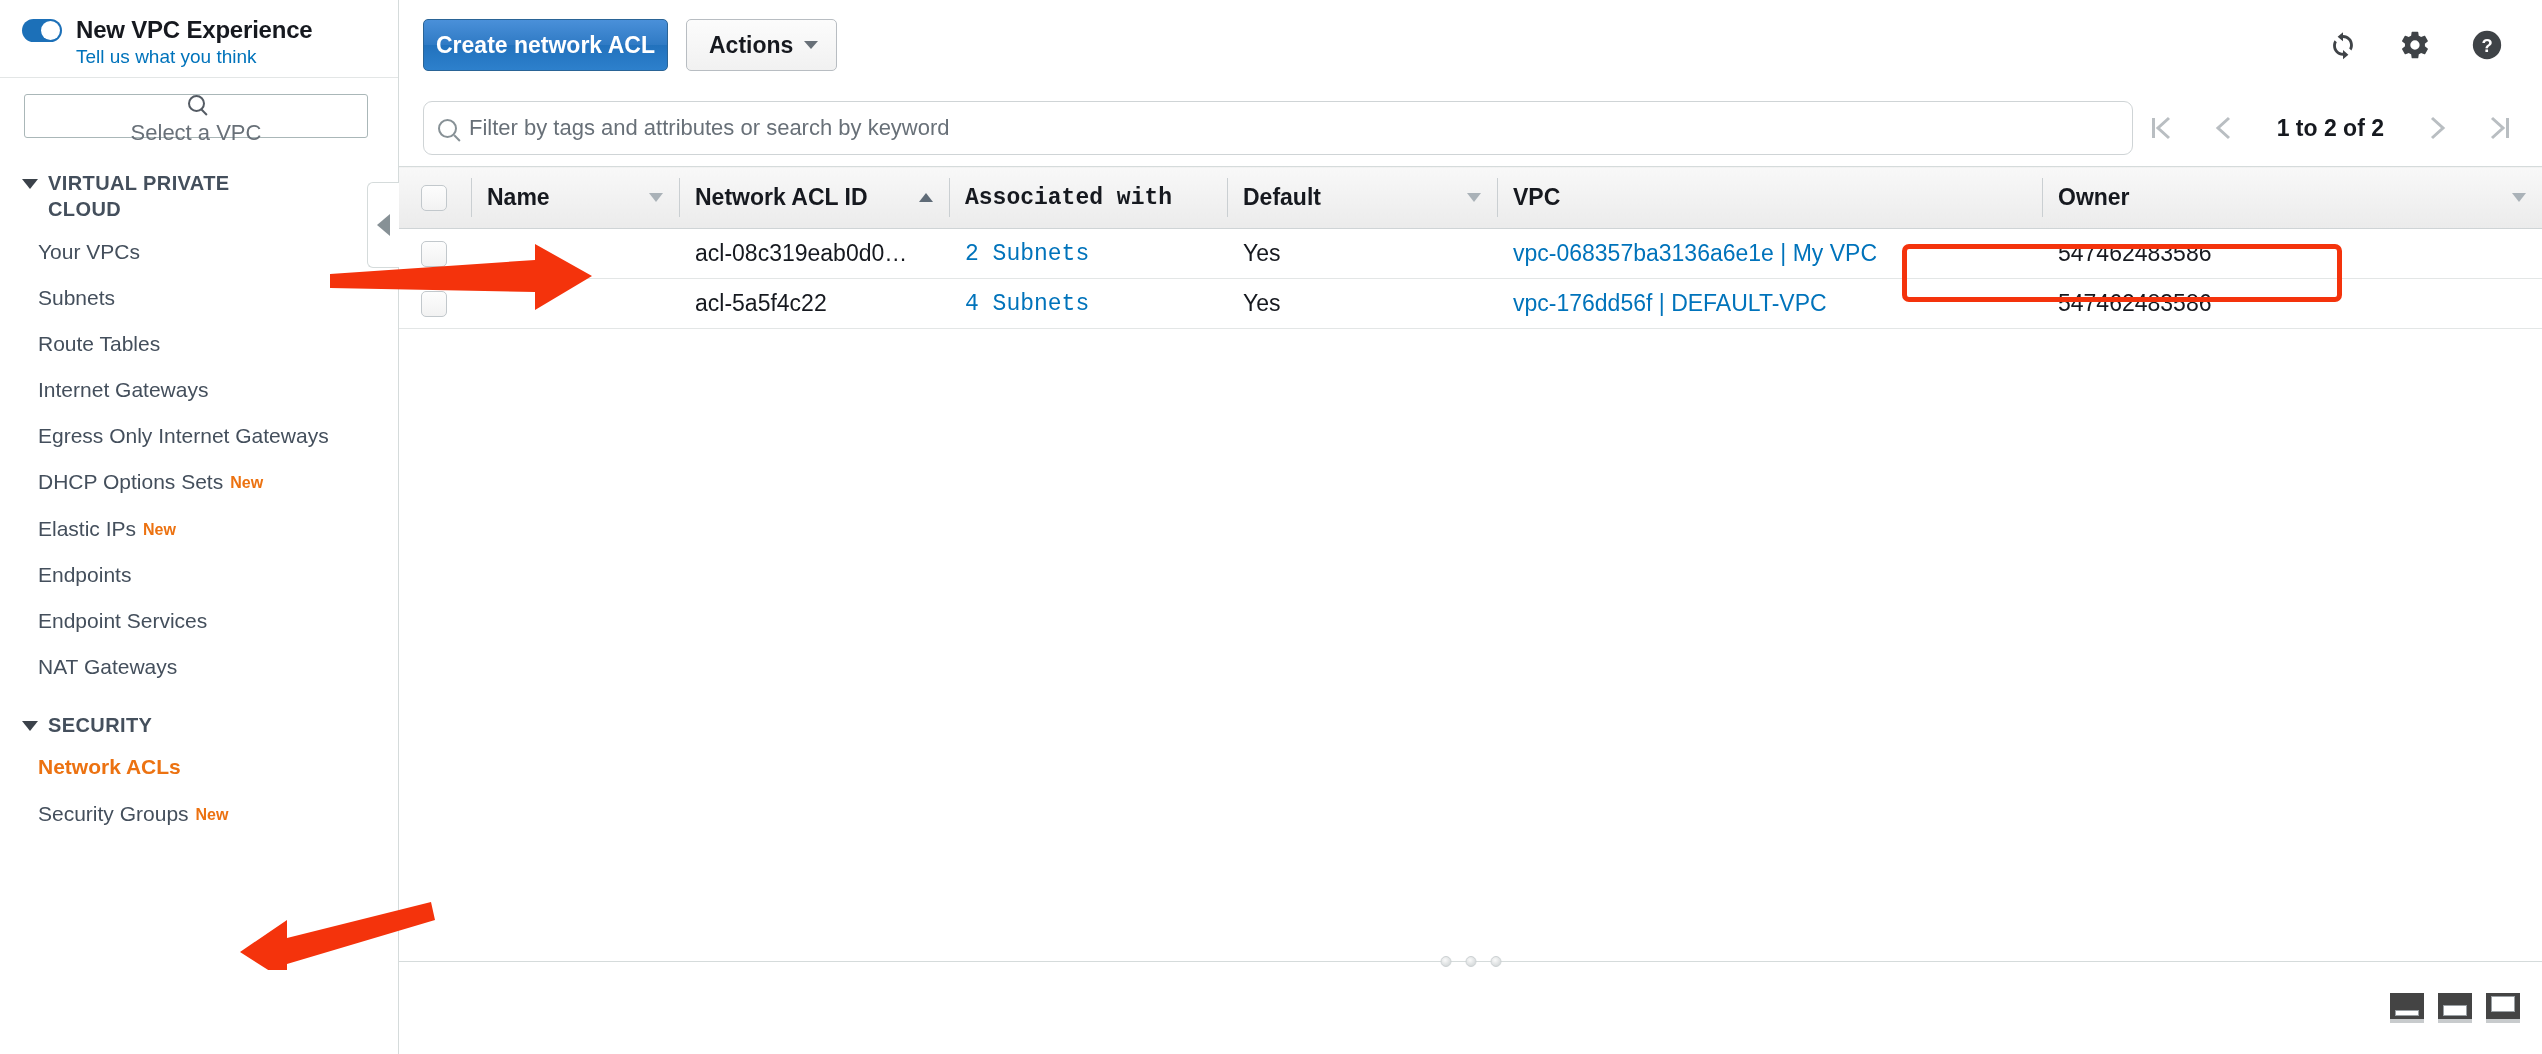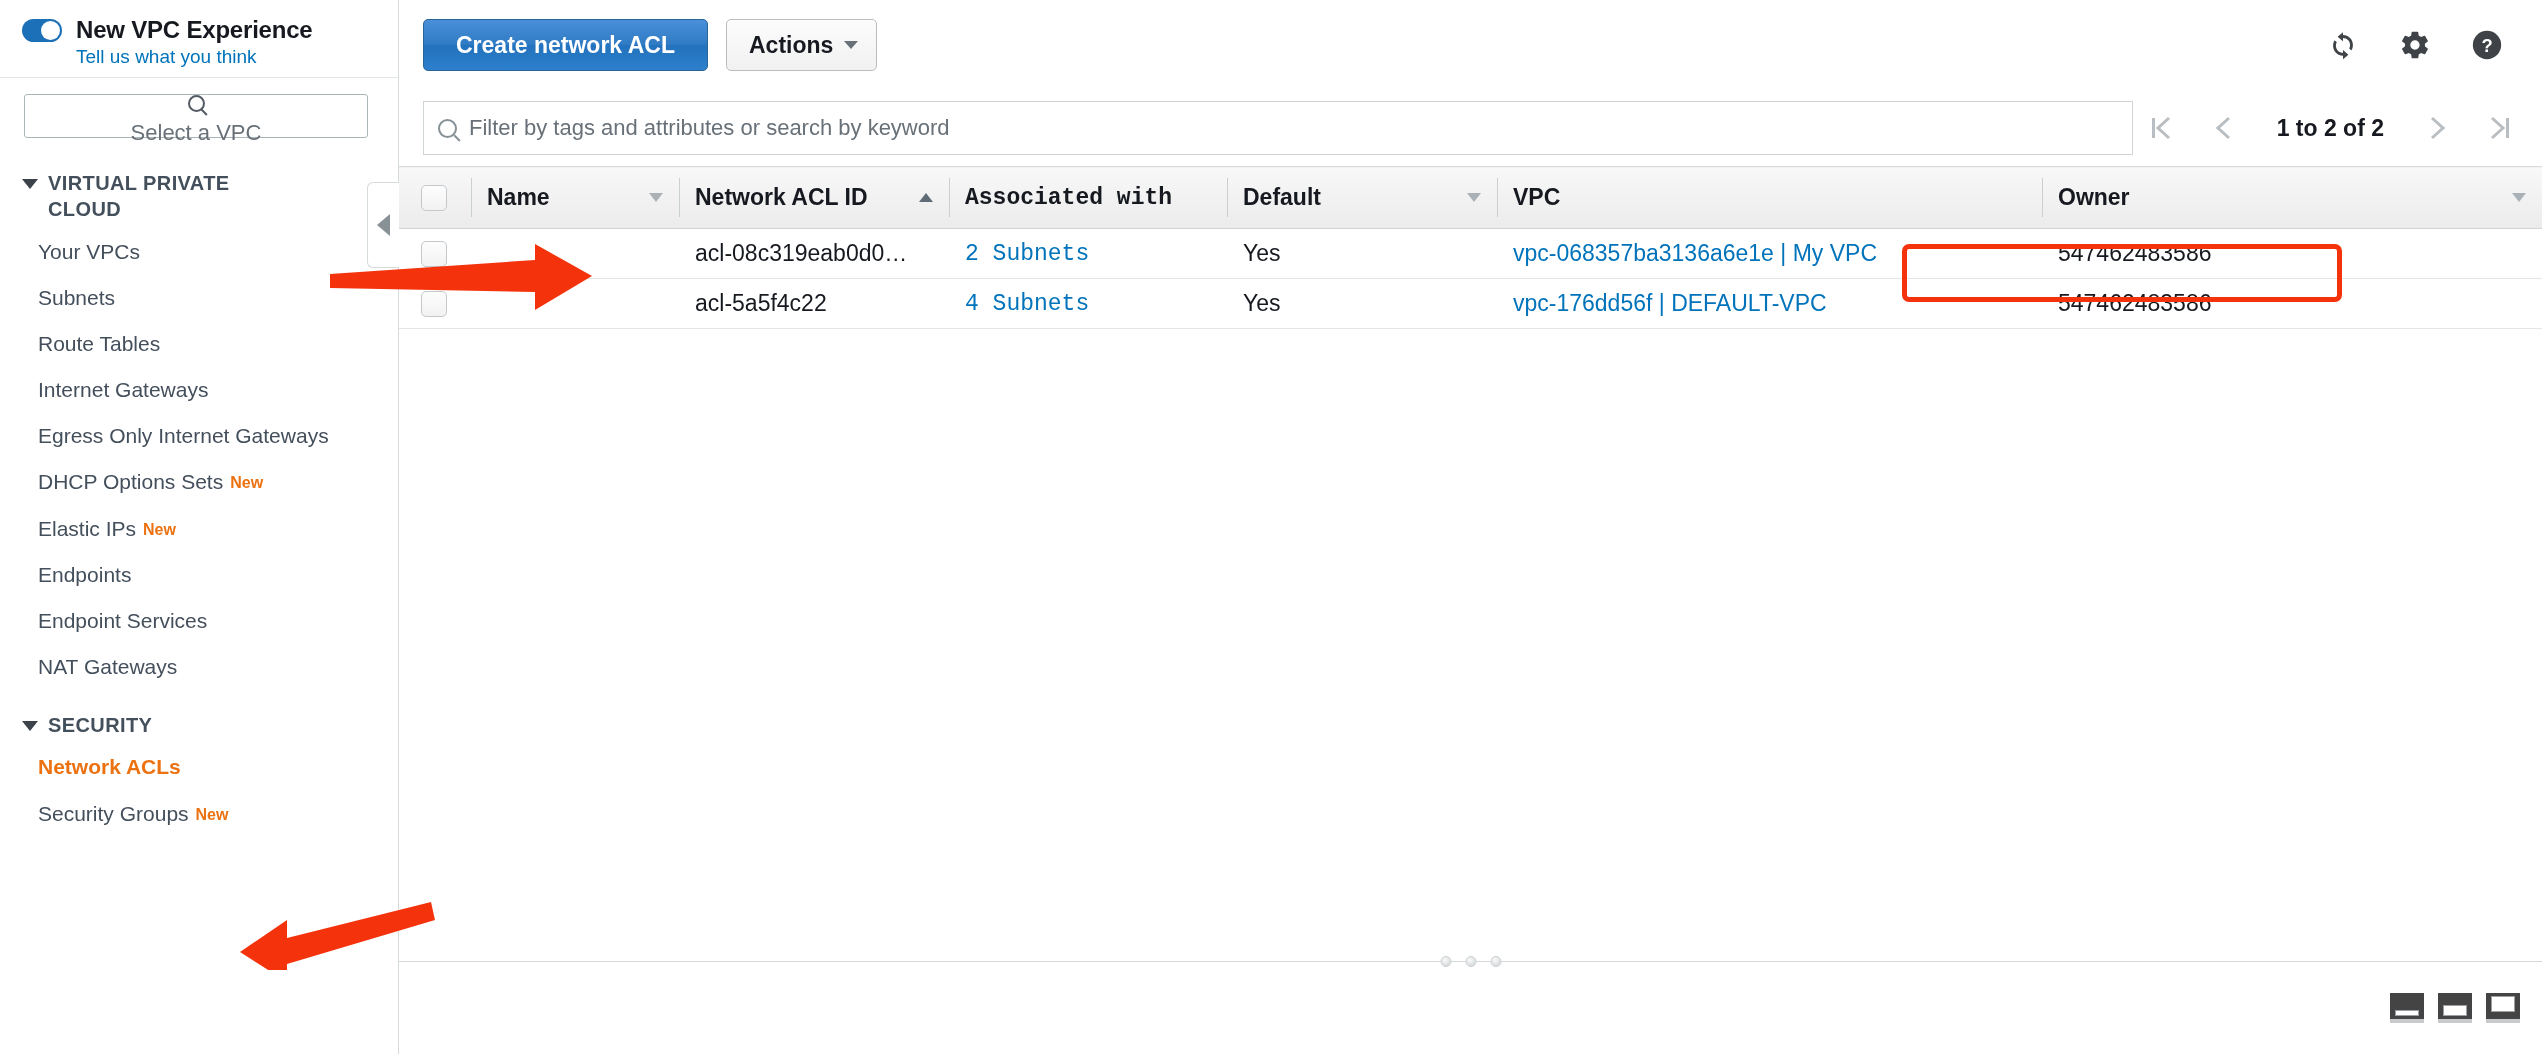--- a/index.html
+++ b/index.html
@@ -176,21 +176,21 @@
   }
   .toolbar {
     height: 90px;
     display: flex;
     align-items: center;
     padding: 0 28px 0 24px;
     gap: 18px;
   }
   .btn-primary {
     height: 52px;
-    padding: 0 32px;
+    padding: 0 12px;
     border-radius: 5px;
     border: 1px solid #2a6496;
     background: linear-gradient(to bottom, #4a90d9 0%, #2f7ac4 50%, #2272bd 51%, #2d80cc 100%);
     color: #fff;
     font-size: 23px;
     font-weight: bold;
     cursor: pointer;
     font-family: "Liberation Sans", sans-serif;
     white-space: nowrap;
   }
@@ -232,21 +232,21 @@
     align-items: center;
     padding: 0 24px 0 24px;
     gap: 16px;
     background: #fff;
   }
   .filter-input {
     flex: 1;
     max-width: 1735px;
     height: 54px;
     border: 1px solid #cfd4d6;
-    border-radius: 0;
+    border-radius: 9px;
     background: #fff;
     display: flex;
     align-items: center;
     gap: 12px;
     padding: 0 14px;
     cursor: text;
   }
   .filter-input .mag { width: 19px; height: 19px; border-color: #879196; }
   .filter-input .mag::after { background: #879196; }
   .filter-ph { font-size: 22px; color: #687078; }

